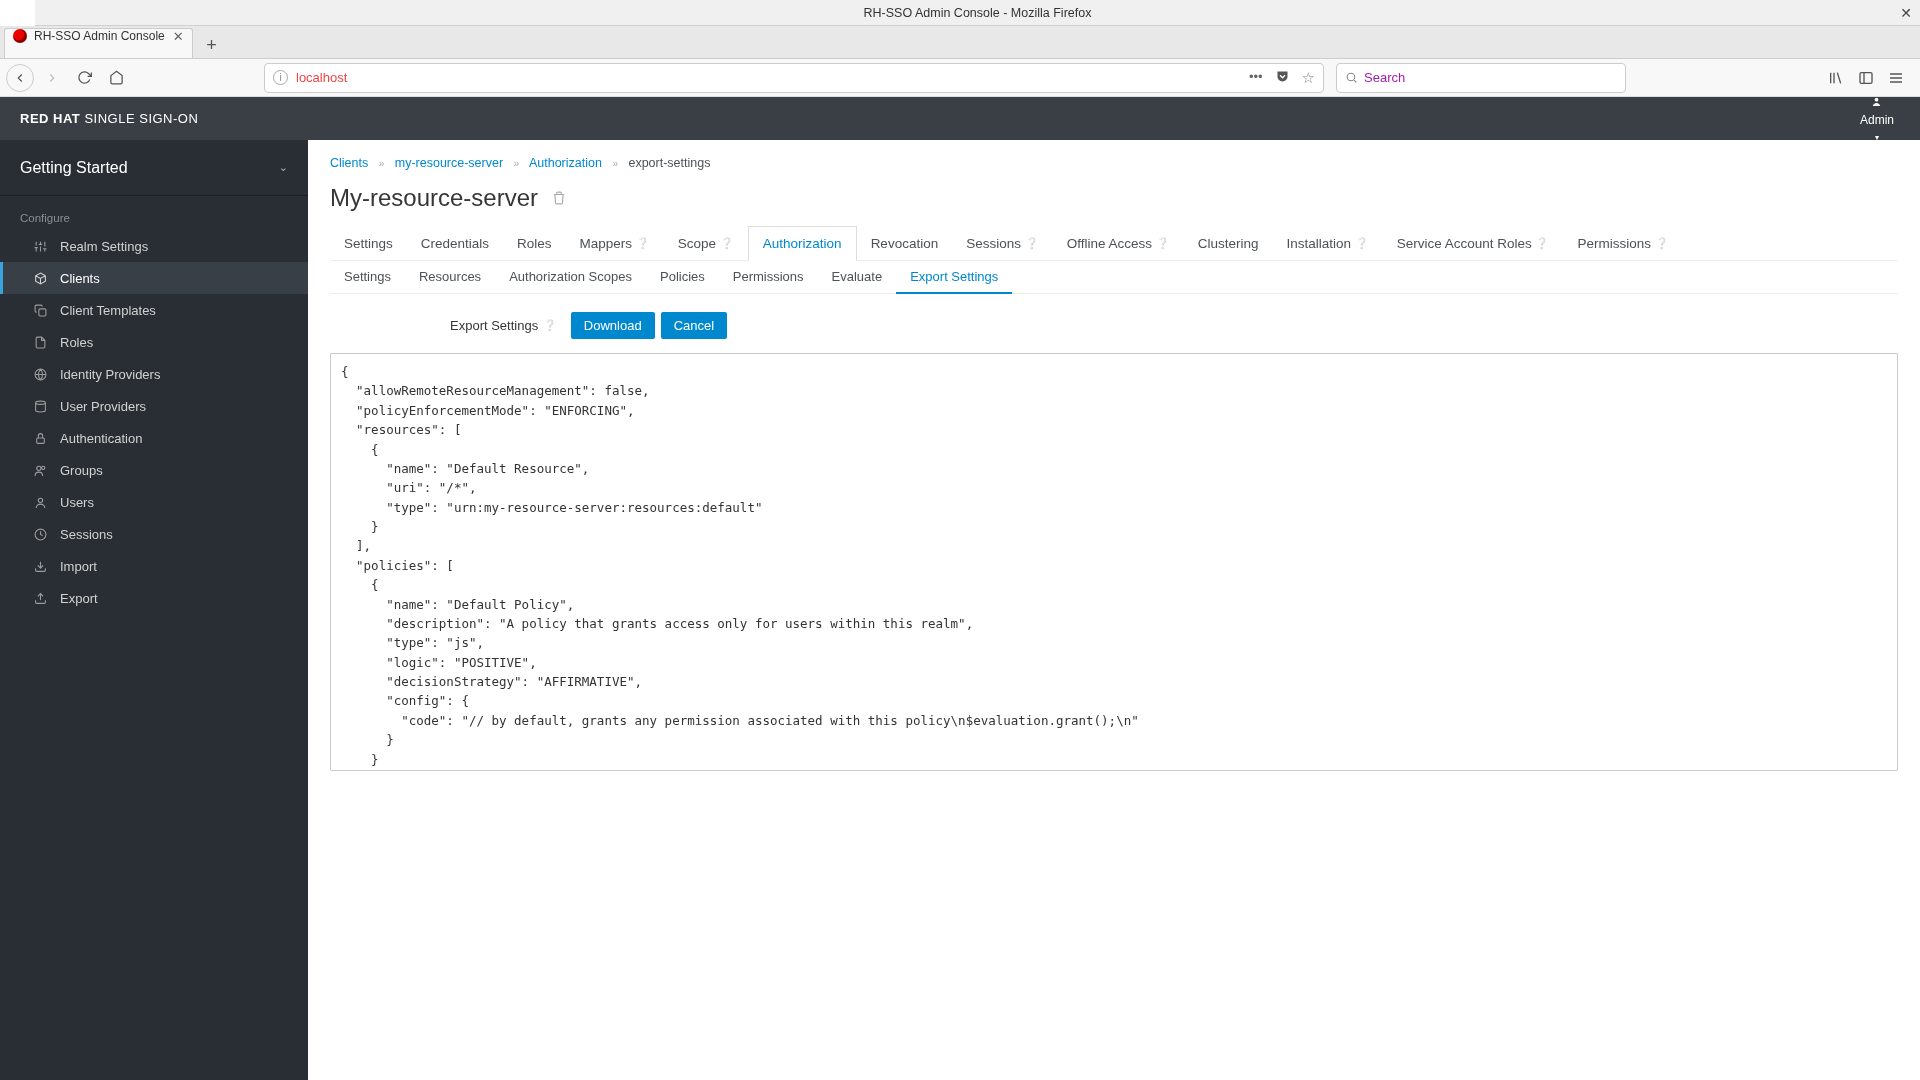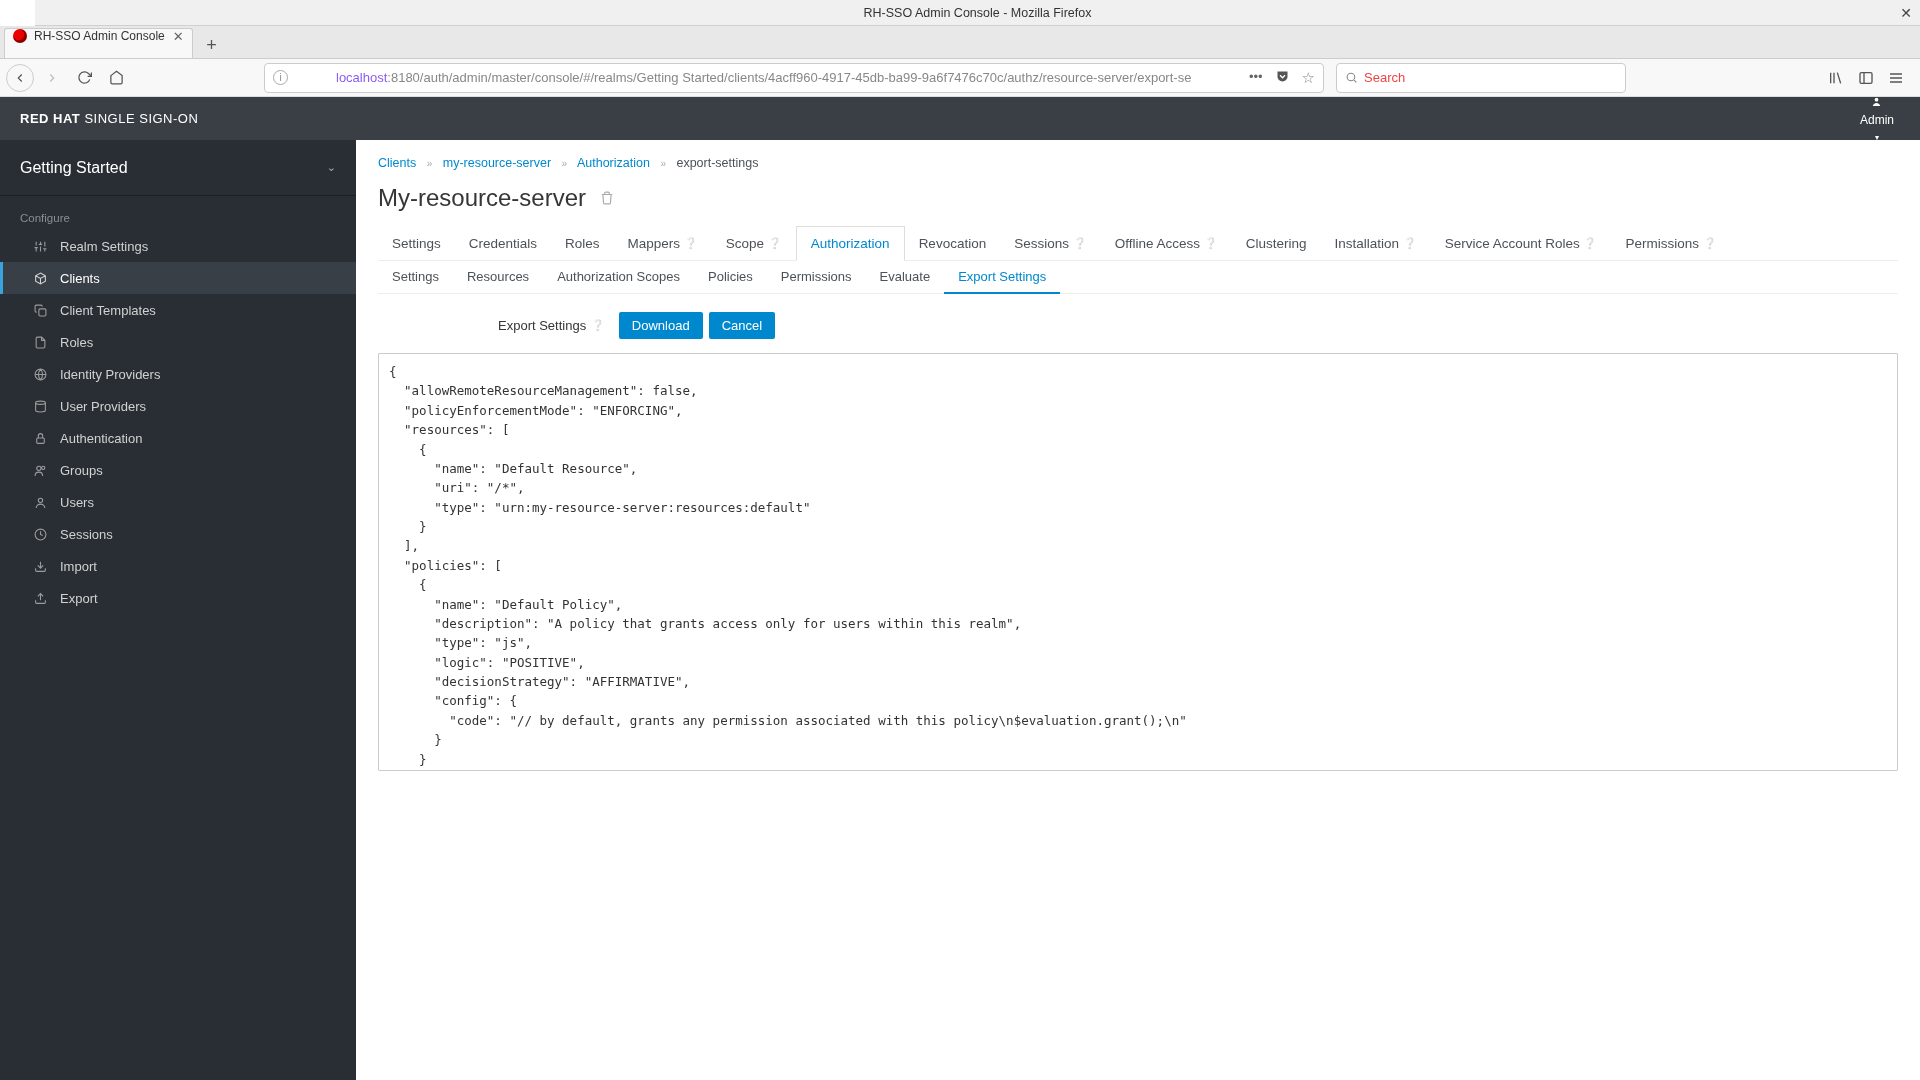--- a/index.html
+++ b/index.html
@@ -15,36 +15,36 @@
 .ff-tab-icon { width: 14px; height: 14px; background: radial-gradient(circle at 40% 40%, #e00 45%, #900 46%, #600 100%); border-radius: 50%; margin-right: 7px; }
 .ff-tab-close { margin-left: auto; font-size: 13px; color: #666; cursor: pointer; padding-left: 8px; }
 .ff-newtab { width: 26px; height: 26px; display: flex; align-items: center; justify-content: center; color: #555; font-size: 18px; margin-left: 6px; cursor: pointer; }
 
 .ff-navbar { background: #f8f8f8; height: 38px; display: flex; align-items: center; padding: 0 6px; border-bottom: 1px solid #ddd; gap: 4px; }
 .ff-nav-btn { width: 28px; height: 28px; display: flex; align-items: center; justify-content: center; color: #666; border-radius: 3px; cursor: pointer; }
 .ff-nav-btn.circled { border: 1px solid #ccc; border-radius: 50%; }
 .ff-nav-btn.disabled { color: #bbb; }
 .ff-urlbar { flex: 0 0 1060px; height: 30px; border: 1px solid #ccc; border-radius: 4px; background: #fff; display: flex; align-items: center; padding: 0 8px; font-size: 13px; margin-left: 130px; }
 .ff-urlbar .info-icon { color: #888; margin-right: 8px; font-size: 13px; border: 1px solid #aaa; border-radius: 50%; width: 15px; height: 15px; display: inline-flex; align-items: center; justify-content: center; font-size: 10px; }
-.ff-url-host { color: #8b5cf6; margin-left: 40px; }
+.ff-url-host { color: #ef4444; }
 .ff-url-rest { color: #888; }
 .ff-url-right { margin-left: auto; display: flex; gap: 12px; color: #666; }
-.ff-searchbar { flex: 0 0 290px; height: 30px; border: 1px solid #ccc; border-radius: 4px; background: #fff; display: flex; align-items: center; padding: 0 8px; font-size: 13px; margin-left: 8px; color: #ef4444; }
+.ff-searchbar { flex: 0 0 290px; height: 30px; border: 1px solid #ccc; border-radius: 4px; background: #fff; display: flex; align-items: center; padding: 0 8px; font-size: 13px; margin-left: 8px; color: #a21caf; }
 .ff-searchbar svg { margin-right: 6px; }
 .ff-right-icons { margin-left: auto; display: flex; gap: 14px; color: #555; padding-right: 10px; }
 
 
 .app-header { background: #393f44; height: 43px; display: flex; align-items: center; padding: 0 20px; color: #fff; gap: 8px; }
 .brand { font-size: 13px; letter-spacing: 0.5px; }
 .brand strong { font-weight: 700; }
 .admin-drop { margin-left: auto; font-size: 12px; display: flex; align-items: center; gap: 6px; cursor: pointer; padding-right: 6px; flex-direction: column; }
 
 
 .app-body { display: flex; height: calc(1080px - 26px - 33px - 38px - 43px); }
-.sidebar { width: 356px; background: #292e34; color: #d1d1d1; overflow-y: auto; }
+.sidebar { width: 308px; background: #292e34; color: #d1d1d1; overflow-y: auto; }
 .realm-select { height: 56px; display: flex; align-items: center; padding: 0 20px; font-size: 16px; color: #fff; border-bottom: 1px solid #1c2025; cursor: pointer; }
 .realm-select .chev { margin-left: auto; font-size: 11px; color: #aaa; }
 .nav-section-label { font-size: 11.5px; color: #8b8d8f; padding: 16px 20px 6px; }
 .nav-item { display: flex; align-items: center; height: 32px; padding: 0 20px 0 34px; font-size: 13px; color: #d1d1d1; cursor: pointer; position: relative; }
 .nav-item.active { background: #383f47; color: #fff; }
 .nav-item.active::before { content: ""; position: absolute; left: 0; top: 0; bottom: 0; width: 3px; background: #39a5dc; }
 .nav-item .nav-icon { position: absolute; left: 34px; width: 14px; text-align: center; color: #9c9c9c; font-size: 12px; }
 .nav-item span.lbl { margin-left: 26px; }
 
 .main { flex: 1; background: #fff; padding: 16px 22px; overflow: auto; }
@@ -111,21 +111,20 @@
       </svg>
   </div>
   <div class="ff-nav-btn">
     <svg width="15" height="15" viewBox="0 0 24 24" fill="none" stroke="#555" stroke-width="2">
         <path d="M3 9l9-7 9 7v11a2 2 0 0 1-2 2H5a2 2 0 0 1-2-2z"></path>
       </svg>
   </div>
   <div class="ff-urlbar">
     <span class="info-icon">i</span>
     <span class="ff-url-host">localhost</span>
-    <span class="ff-url-rest">:8180/auth/admin/master/console/#/realms/Getting Started/clients/4acff960-4917-45db-ba99-9a6f7476c70c/authz/resource-server/export-se</span>
     <span class="ff-url-right">
       <span>•••</span>
       <svg width="15" height="15" viewBox="0 0 24 24" fill="#555">
           <path d="M4 4h16v8a8 8 0 0 1-16 0V4z"></path>
           <path d="M8 10l4 4 4-4" fill="none" stroke="#fff" stroke-width="2"></path>
         </svg>
       <span style="font-size:15px;color:#888;">☆</span>
     </span>
   </div>
   <div class="ff-searchbar">

